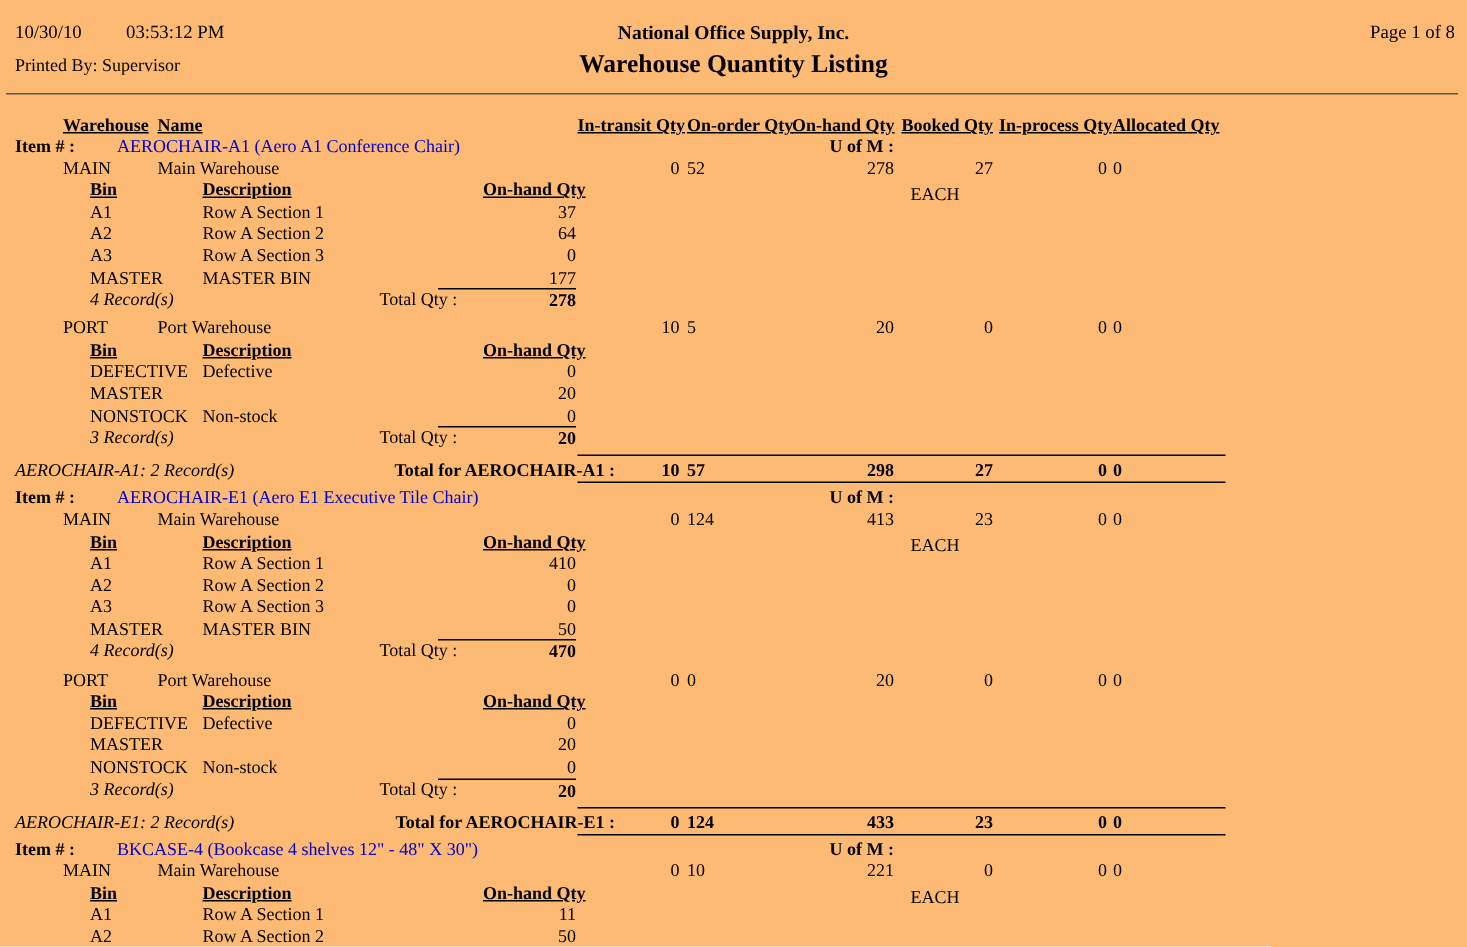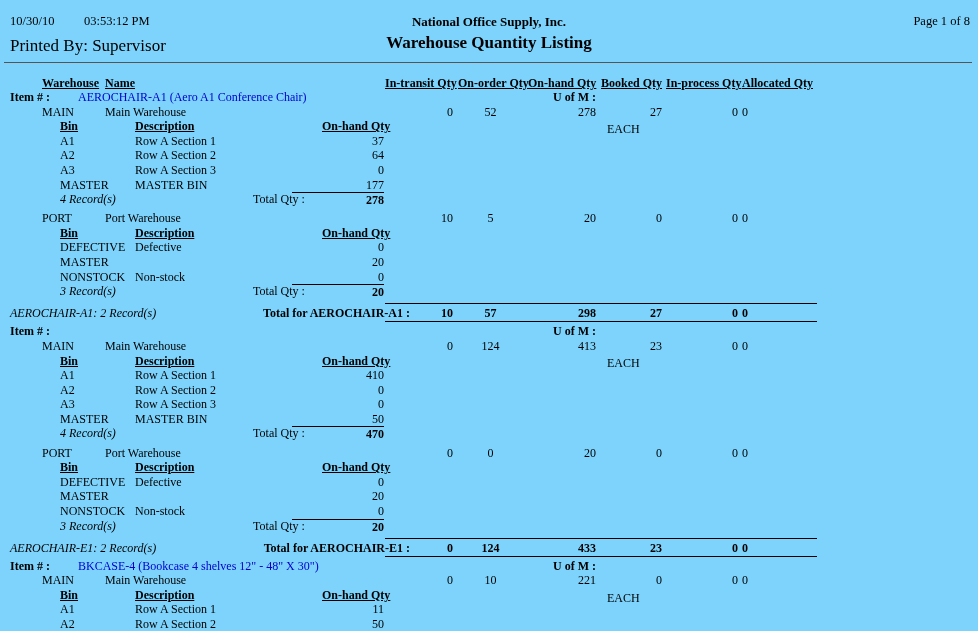--- a/index.html
+++ b/index.html
@@ -1,40 +1,40 @@
 <!DOCTYPE html>
 <html style="--link-color: #0000cc;"><head>
 <meta charset="utf-8">
 <style>
   * { margin:0; padding:0; box-sizing:border-box; }
   html,body { width:978px; height:631px; background:#ffffff; overflow:hidden; }
   body { font-family:"Liberation Serif","DejaVu Serif",serif; color:#000; }
-  .page { position:relative; width:978px; height:631px; background:#7dd3fc; }
+  .page { position:relative; width:978px; height:631px; background:#fdba74; }
 
   .abs { position:absolute; white-space:nowrap; }
   .hdr-date   { left:10px;  top:14px; font-size:12.5px; }
   .hdr-time   { left:84px;  top:14px; font-size:12.5px; }
   .company    { left:0; top:14px; width:100%; text-align:center; font-weight:bold; font-size:13px; }
   .page-num   { right:8px; top:14px; font-size:12.5px; }
-  .printed-by { left:10px; top:36px; font-size:17px; }
+  .printed-by { left:10px; top:36px; font-size:12px; }
   .rpt-title  { left:0; top:33px; width:100%; text-align:center; font-weight:bold; font-size:17px; }
   .hr-line    { left:4px; top:62px; width:968px; height:0; border-top:1.5px solid #555; }
 
   .col-headers { position:absolute; left:0; top:76px; width:978px; height:15px; }
   .col-headers span { position:absolute; top:0; font-weight:bold; text-decoration:underline; font-size:12px; white-space:nowrap; }
 
   #report-body { position:absolute; left:0; top:90px; width:978px; }
   .row { position:relative; height:14.6px; }
   .row span { position:absolute; top:0; font-size:12px; white-space:nowrap; }
 
   
   .c-wh   { left:10px;margin-left:32px; }
   .c-name { left:105px; }
   .c-it { left:385px; width:68px; text-align:right; }
-  .c-oo { left:458px; width:65px; text-align:center; }
+  .c-oo { left:458px; width:65px; text-align:left; }
   .c-oh { left:528px; width:68px; text-align:right; }
   .c-bk { left:601px; width:61px; text-align:right; }
   .c-ip { left:666px; width:72px; text-align:right; }
   .c-al { left:742px; width:72px; text-align:left; }
 
   
   .itemno   { left:10px;  font-weight:bold; }
   .item-title { left:78px; color:var(--link-color, #0000cc); cursor:pointer; }
   .uofm-lbl { left:553px; font-weight:bold; }
   .uofm-val { left:607px;margin-top:32px; }
@@ -178,20 +178,21 @@
         <span class="gnum c-it">10</span>
         <span class="gnum c-oo">57</span>
         <span class="gnum c-oh">298</span>
         <span class="gnum c-bk">27</span>
         <span class="gnum c-ip">0</span>
         <span class="gnum c-al">0</span>
       </div>
       <div class="gap3"></div>
       <div class="row">
         <span class="itemno">Item # :</span>
+        <span class="item-title">AEROCHAIR-E1 (Aero E1 Executive Tile Chair)</span>
         <span class="uofm-lbl">U of M :</span>
         <span class="uofm-val">EACH</span>
       </div>
       <div class="row">
         <span class="c-wh">MAIN</span>
         <span class="c-name">Main Warehouse</span>
         <span class="c-it">0</span>
         <span class="c-oo">124</span>
         <span class="c-oh">413</span>
         <span class="c-bk">23</span>

